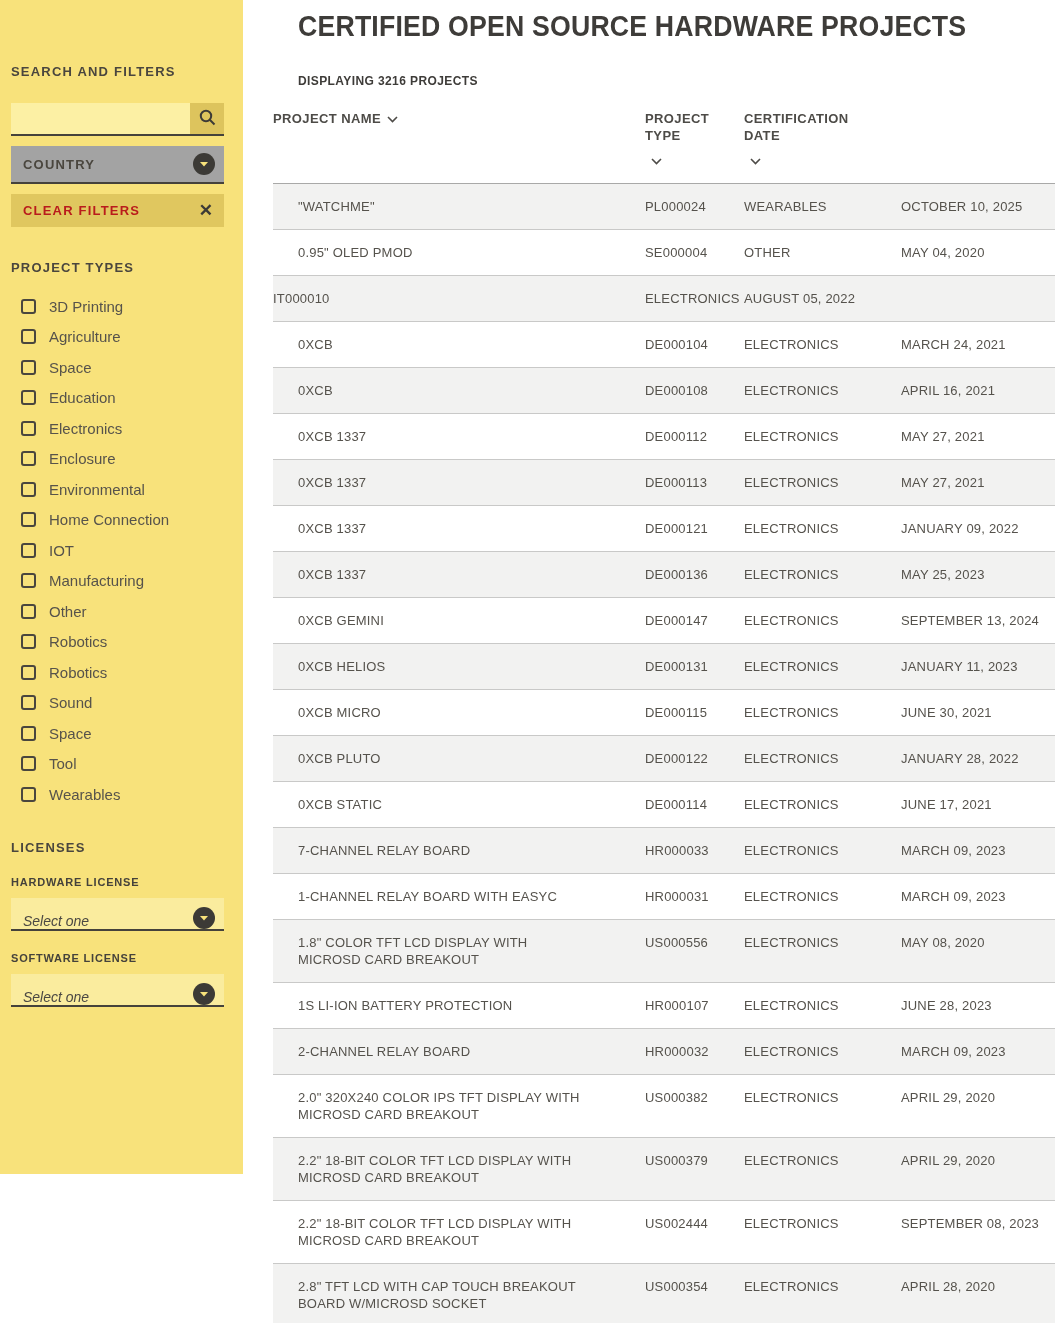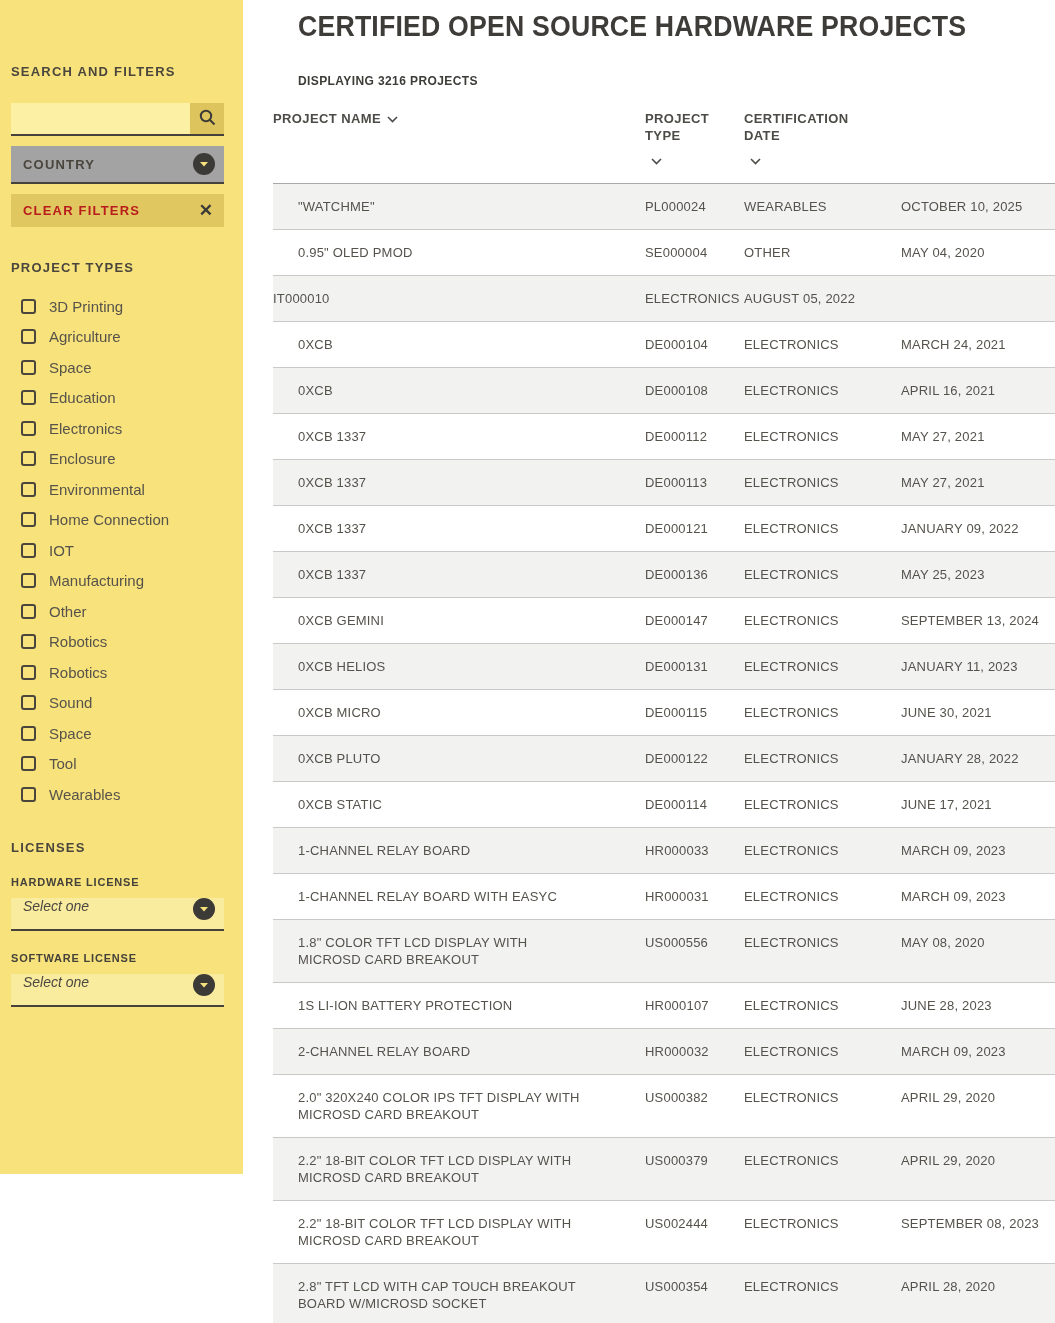--- a/index.html
+++ b/index.html
@@ -67,21 +67,21 @@
   }
   .check-label { font-size: 15px; color: #57534b; }
   .licenses-heading { margin-top: 30px; }
   .lic-label {
     margin-top: 21px; font-size: 11px; font-weight: bold;
     letter-spacing: 0.8px; color: #45423b;
   }
   .select-bar {
     margin-top: 10px; height: 33px; background: #faec9e;
     border-bottom: 2px solid #45423b;
-    display: flex; align-items: flex-start; justify-content: space-between;
+    display: flex; align-items: flex-end; justify-content: space-between;
     padding: 0 9px 0 12px; cursor: pointer;
   }
   .select-value { font-size: 14px; font-style: italic; color: #4b4843; }
 
   
   .main { width: 787px; margin-left: 30px; }
   .page-title {
     margin: 10px 0 0 25px;
     font-size: 29px; font-weight: 800; color: #3e3c39; letter-spacing: 0.2px;
     transform: scaleX(0.92); transform-origin: left center; white-space: nowrap;
@@ -391,21 +391,21 @@
   </div>
 
   <div class="t-row body-row">
     <div class="t-cell name">0XCB STATIC</div>
     <div class="t-cell">DE000114</div>
     <div class="t-cell">ELECTRONICS</div>
     <div class="t-cell">JUNE 17, 2021</div>
   </div>
 
   <div class="t-row body-row alt">
-    <div class="t-cell name">1-CHANNEL RELAY BOARD</div>
+    <div class="t-cell name">7-CHANNEL RELAY BOARD</div>
     <div class="t-cell">HR000033</div>
     <div class="t-cell">ELECTRONICS</div>
     <div class="t-cell">MARCH 09, 2023</div>
   </div>
 
   <div class="t-row body-row">
     <div class="t-cell name">1-CHANNEL RELAY BOARD WITH EASYC</div>
     <div class="t-cell">HR000031</div>
     <div class="t-cell">ELECTRONICS</div>
     <div class="t-cell">MARCH 09, 2023</div>

